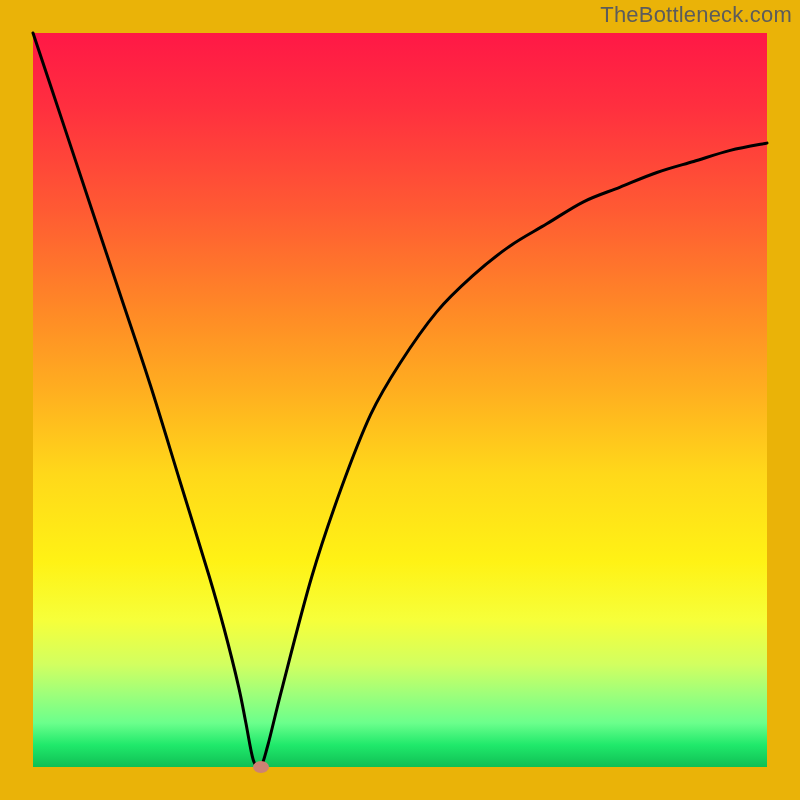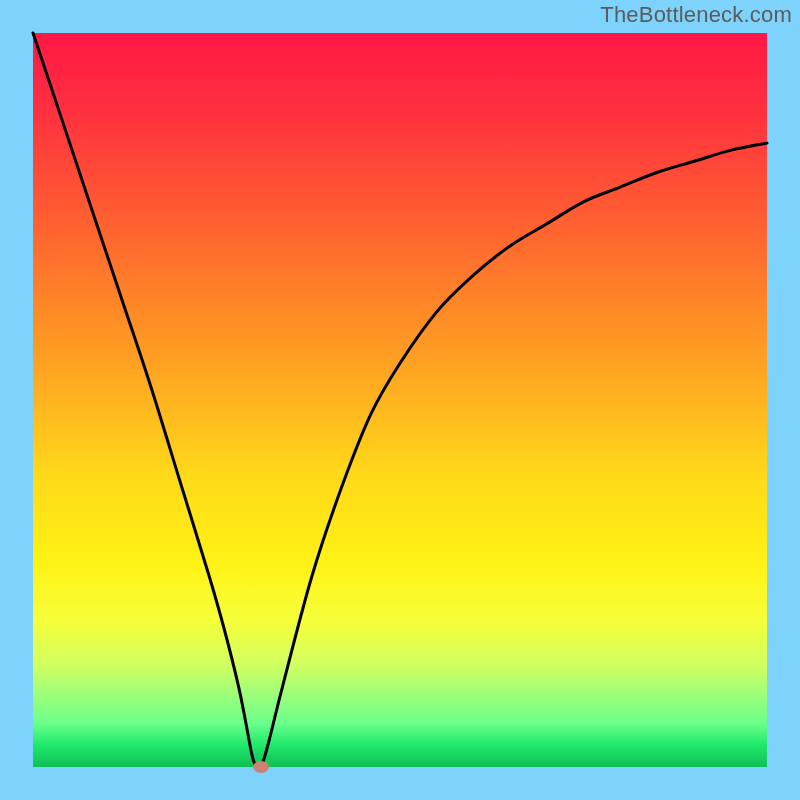--- a/index.html
+++ b/index.html
@@ -8,21 +8,21 @@
     width: 800px;
     height: 800px;
     background: #000000;
     font-family: Arial, Helvetica, sans-serif;
     overflow: hidden;
   }
   .frame {
     position: relative;
     width: 800px;
     height: 800px;
-    background: #7dd3fc;
+    background: #eab308;
   }
   .watermark {
     position: absolute;
     top: 2px;
     right: 8px;
     color: #5c5c5c;
     font-size: 22px;
     font-weight: 500;
     letter-spacing: 0.2px;
     user-select: none;

